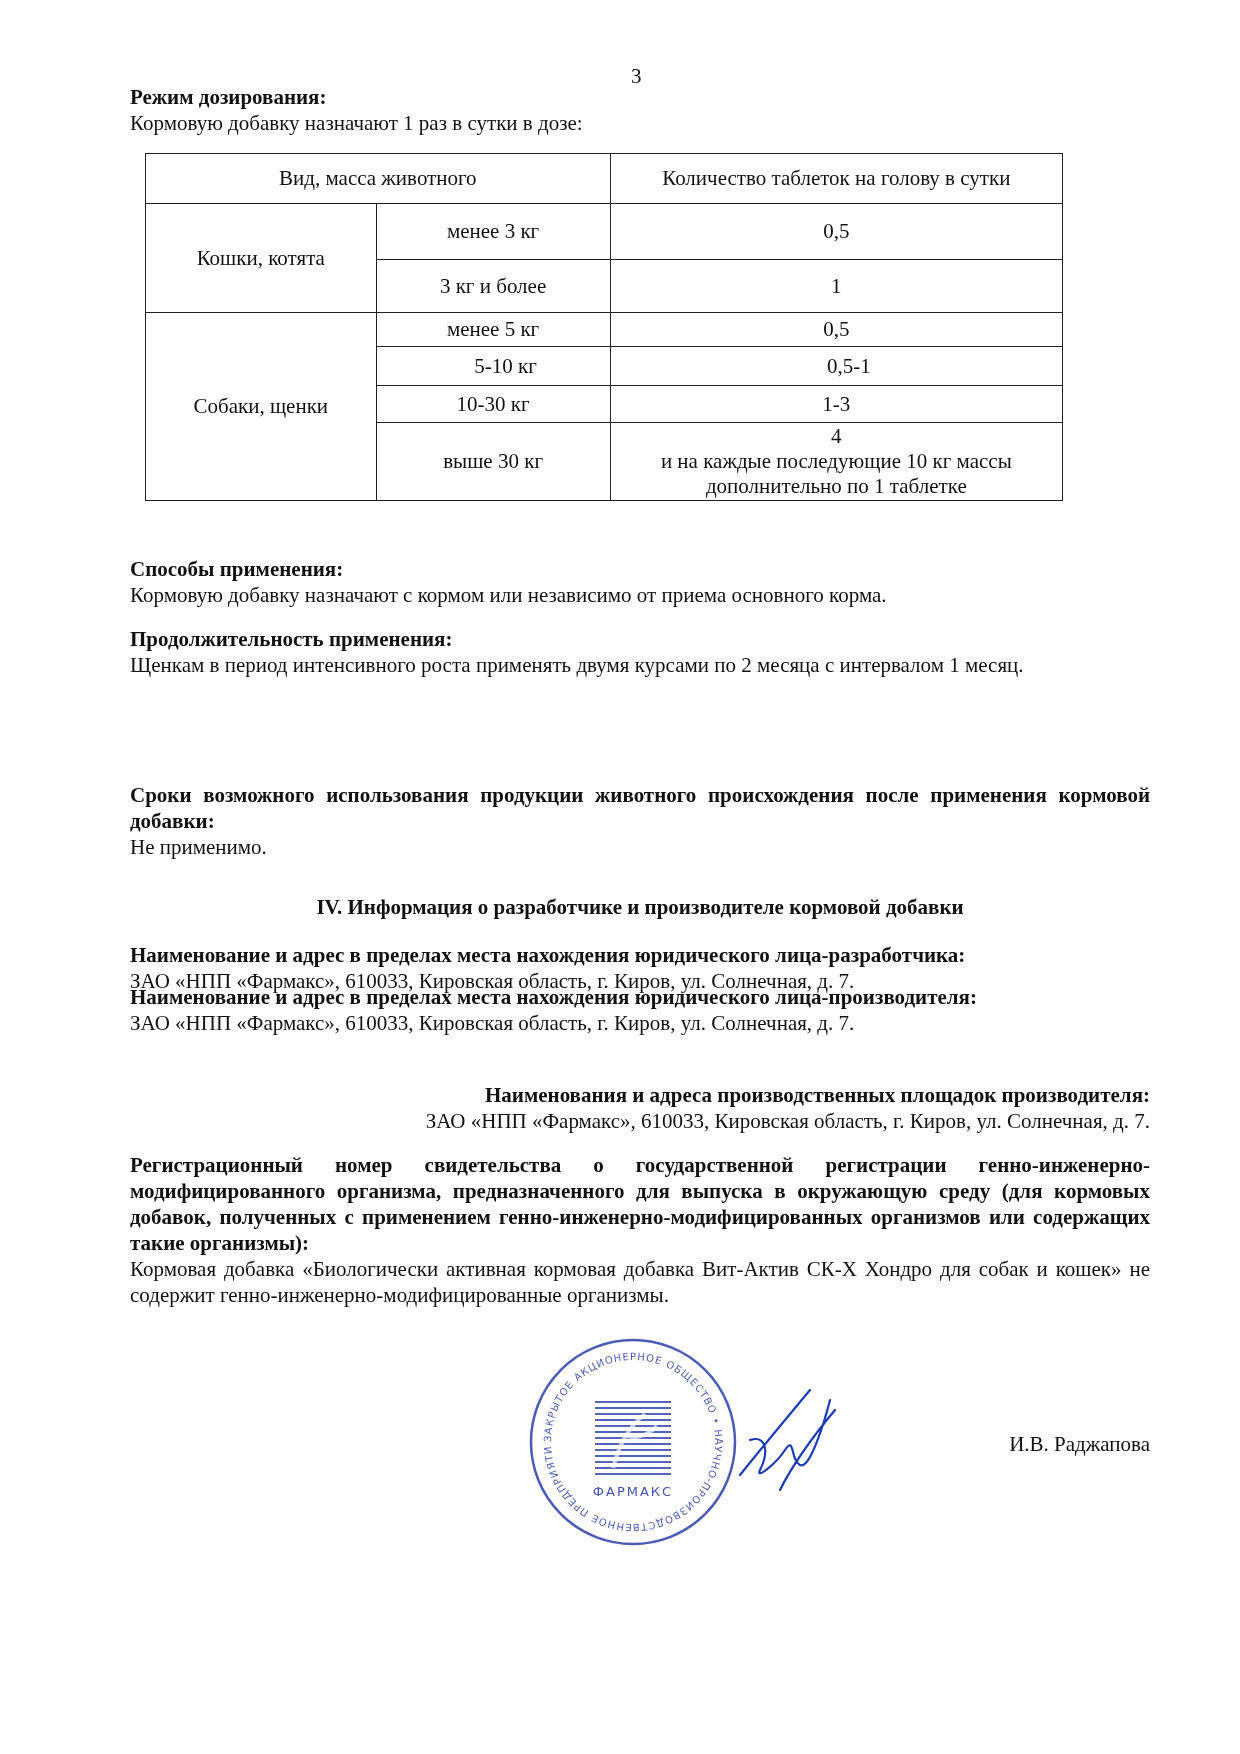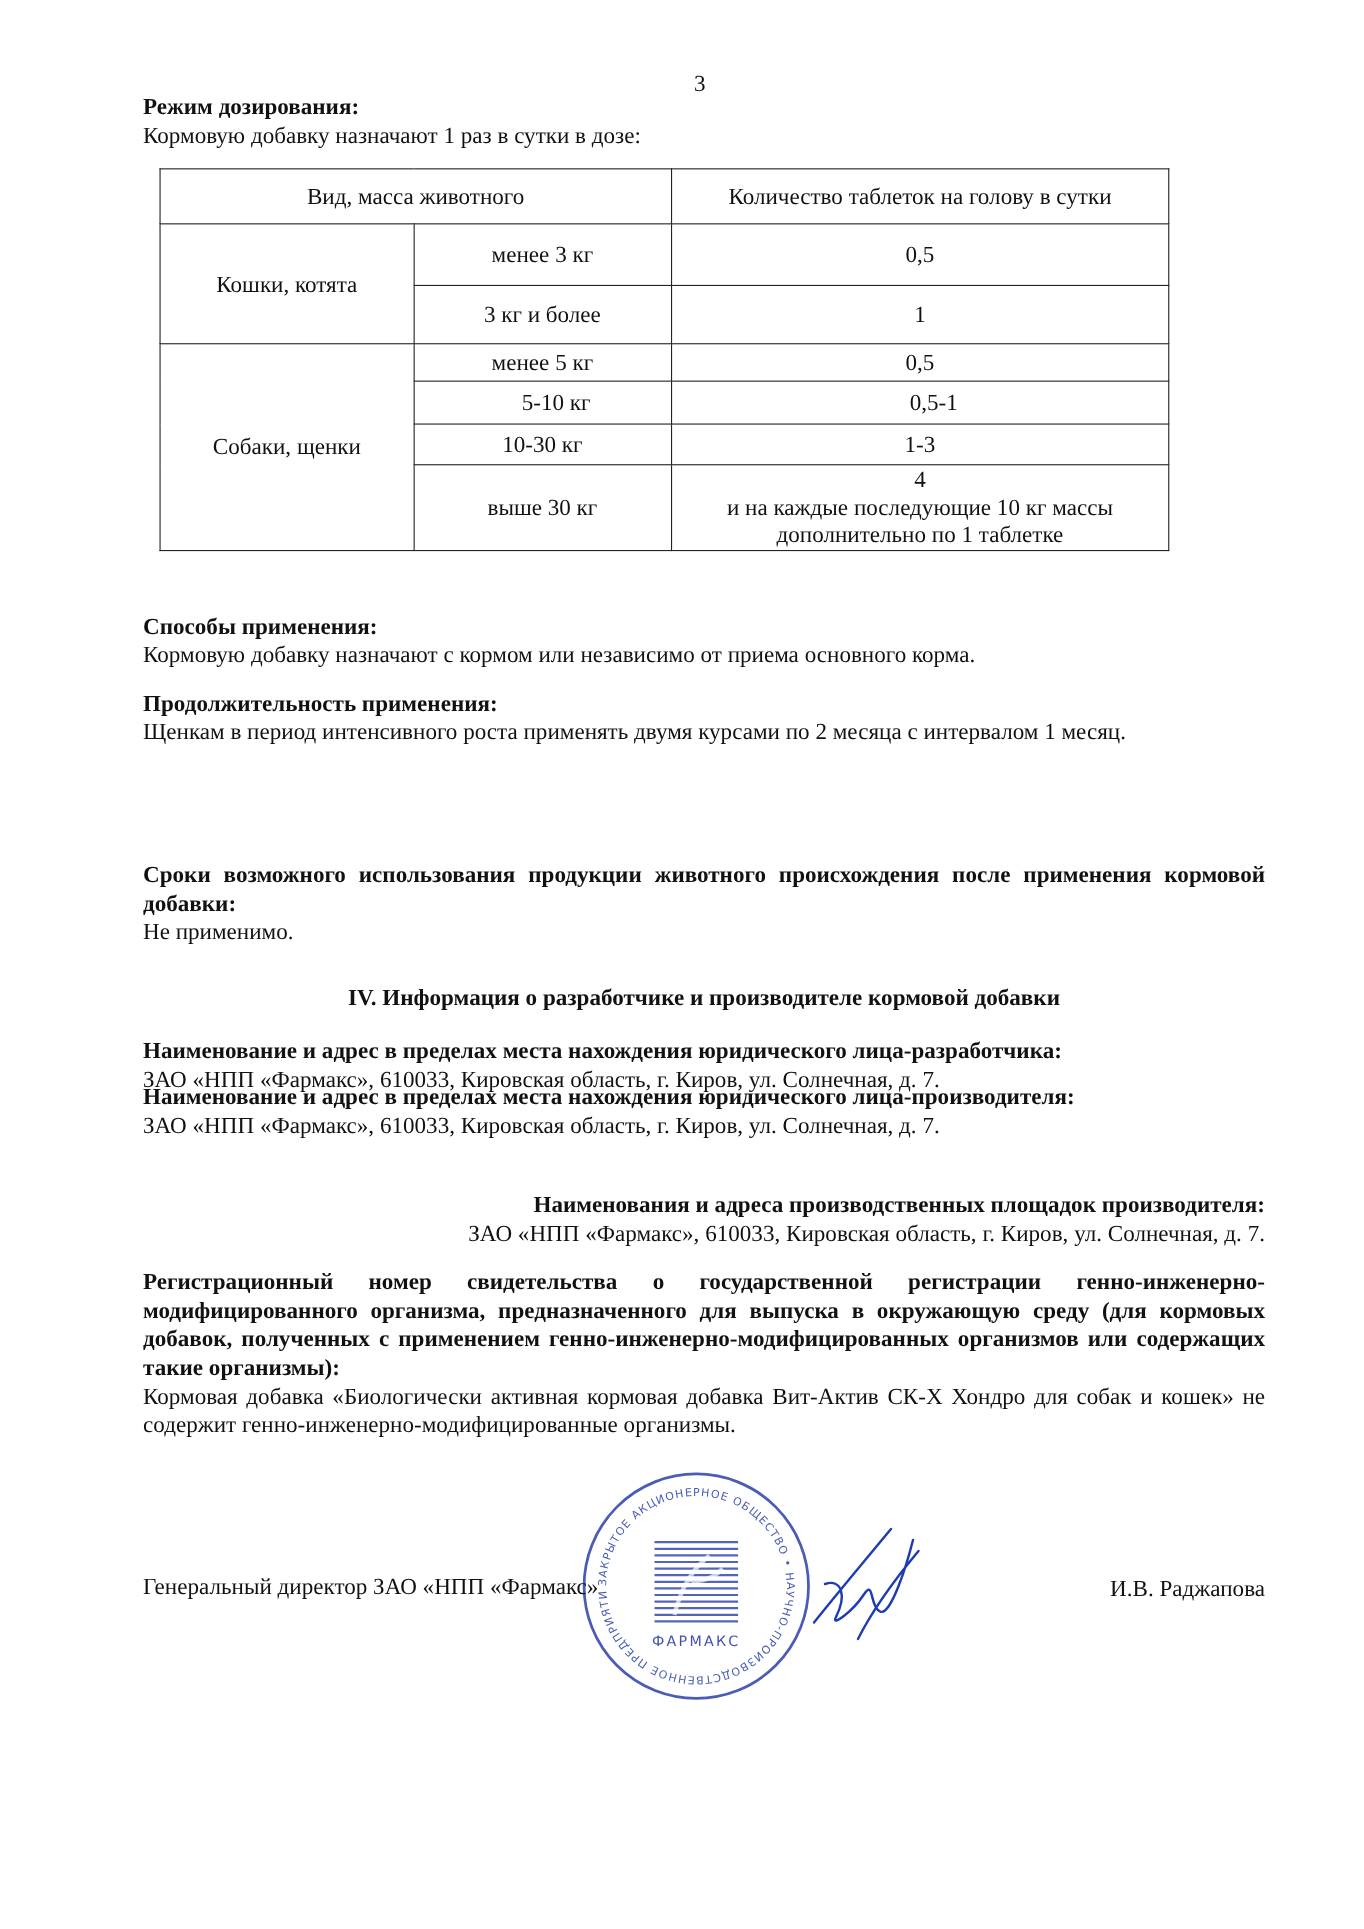--- a/index.html
+++ b/index.html
@@ -174,15 +174,14 @@
   </g>
   <path d="M86,132 C92,110 100,92 118,78 M100,100 C110,104 122,98 130,90" stroke="#ffffff" stroke-width="4" fill="none" opacity="0.7"></path>
   <text x="106" y="160" text-anchor="middle" font-size="13" fill="#2a3fa8" font-family="DejaVu Sans, sans-serif" letter-spacing="2" opacity="0.9">ФАРМАКС</text>
 </svg>
 
 <svg class="signature" viewBox="0 0 110 120">
   <path d="M10,95 C30,70 55,40 80,10 M20,60 C35,55 40,70 30,90 C25,100 45,85 55,70 C65,55 60,80 70,85 C80,90 95,40 100,20 M50,110 C60,90 80,60 105,30" stroke="#1d3bb5" stroke-width="2.2" fill="none" stroke-linecap="round"></path>
 </svg>
 
 <div class="signature-row">
-  <span class="sig-role">Генеральный директор ЗАО «НПП «Фармакс»</span>
   <span class="sig-name">И.В. Раджапова</span>
 </div>
 
 </body></html>

